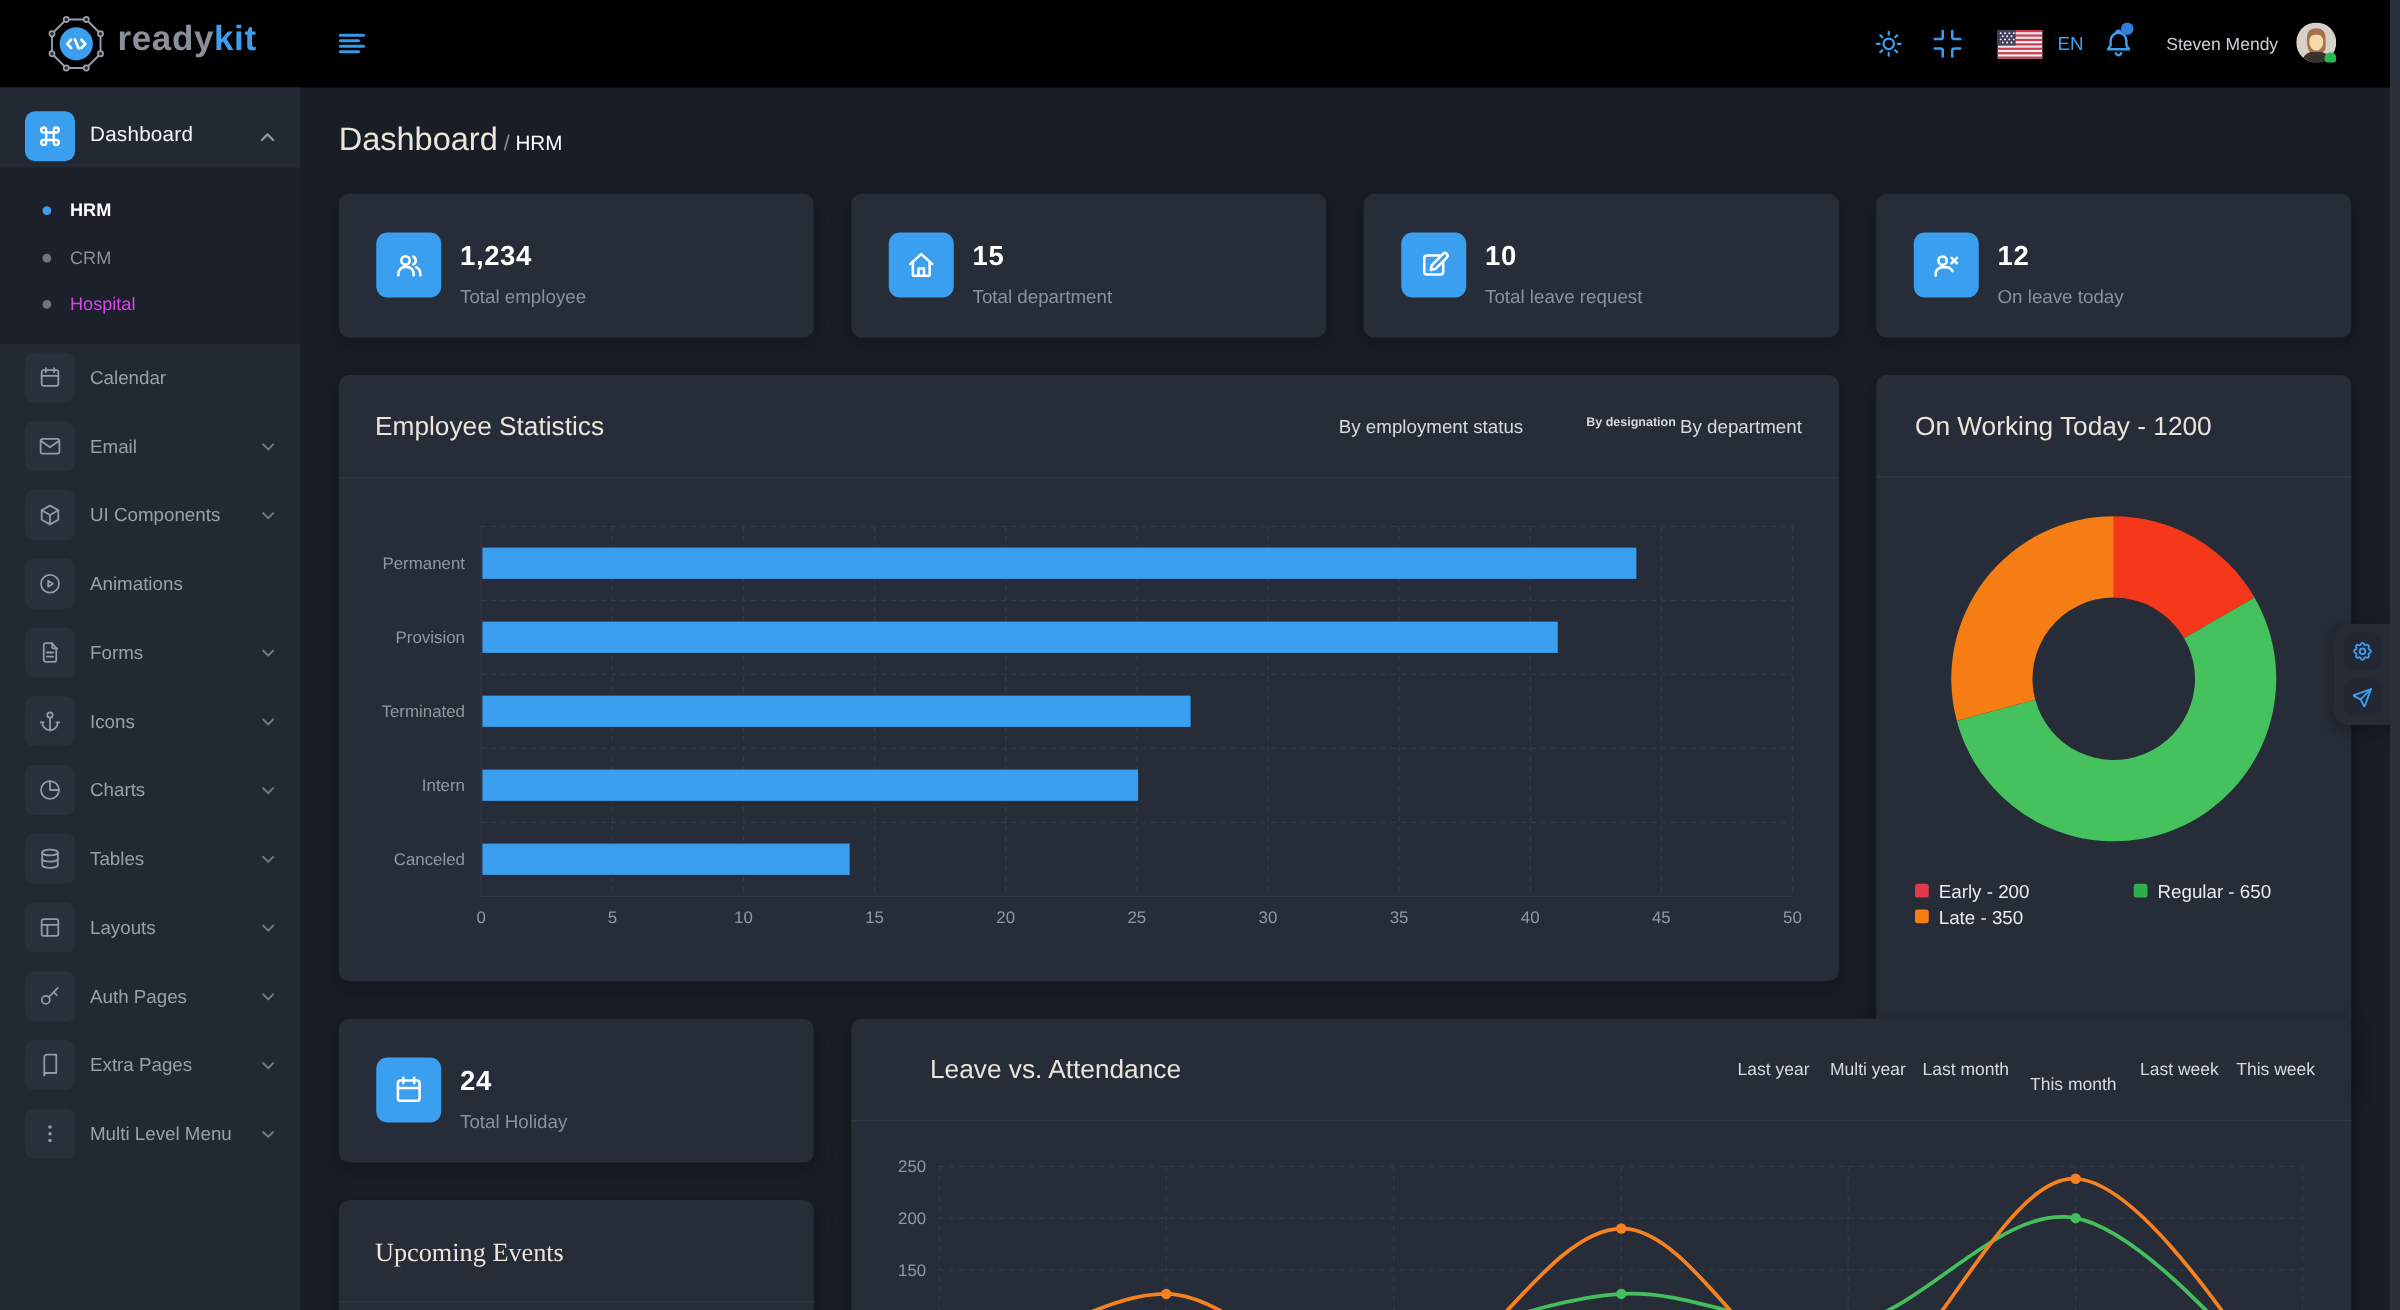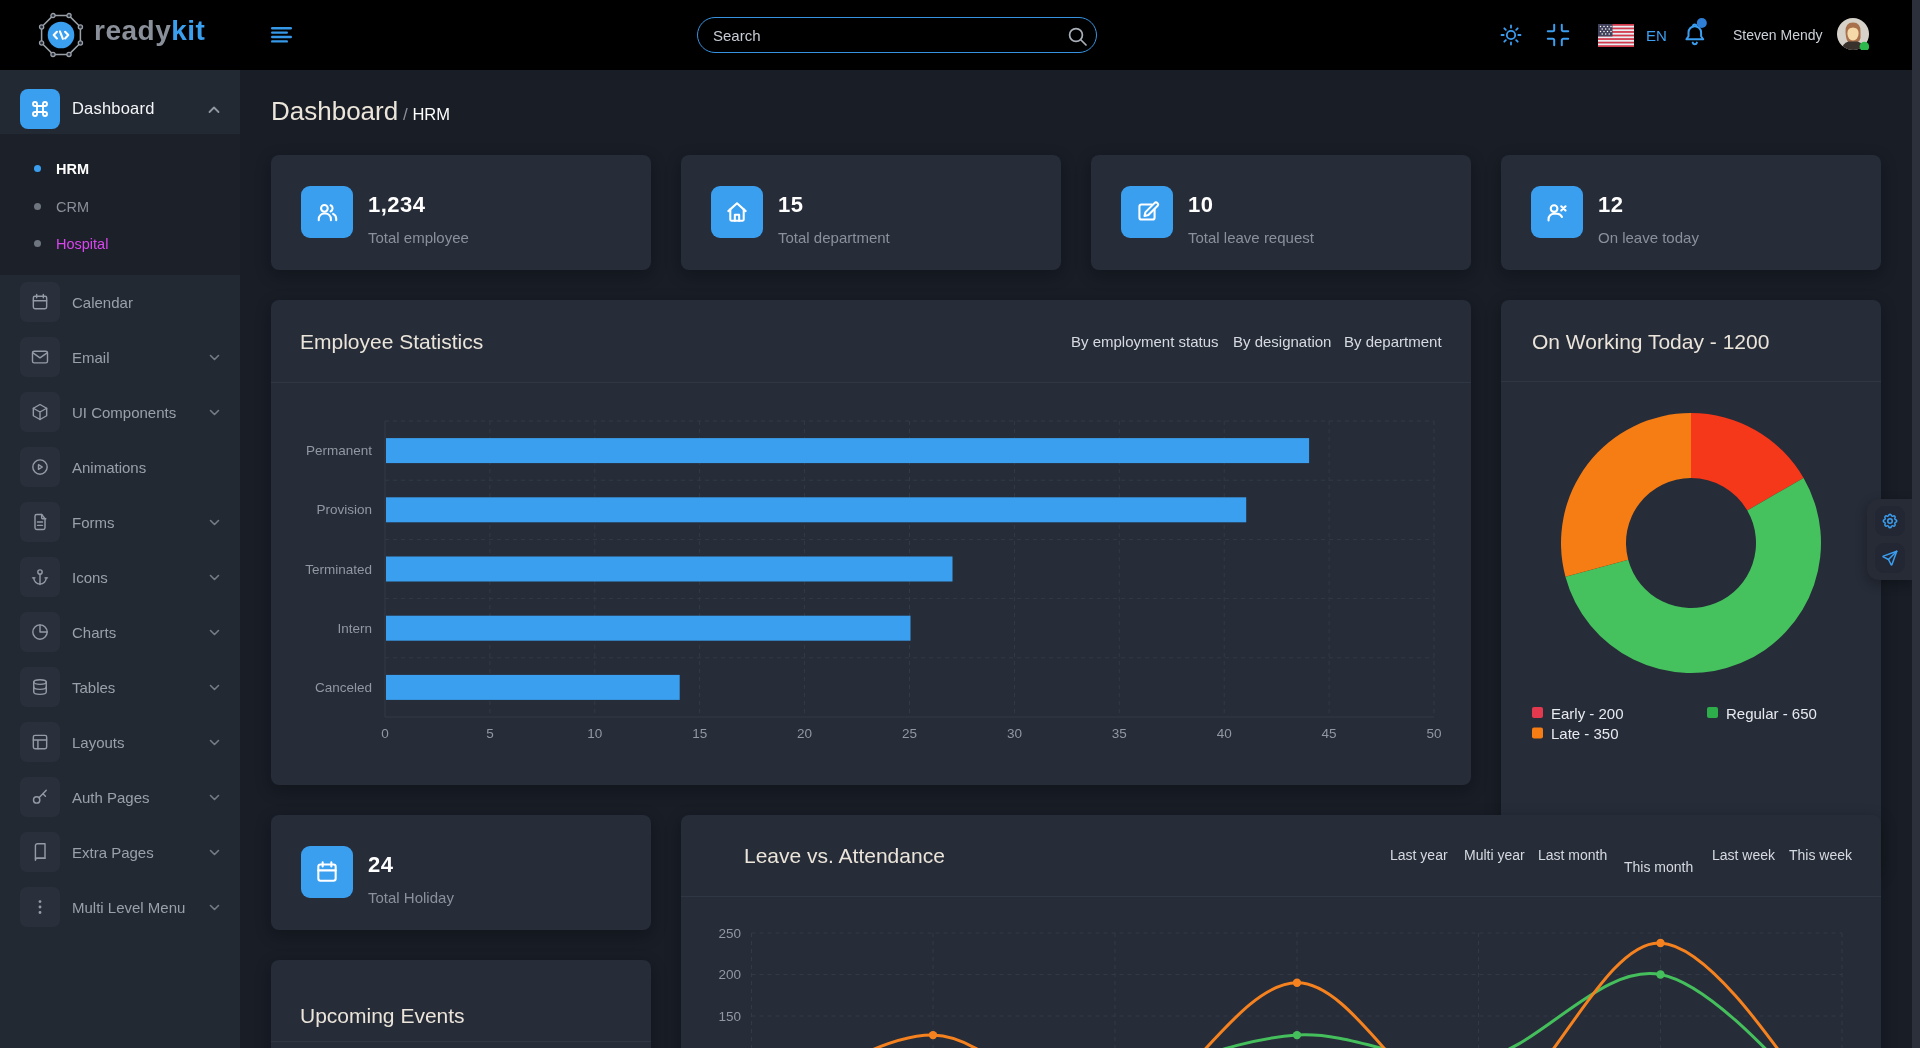--- a/index.html
+++ b/index.html
@@ -49,27 +49,20 @@
 
   <svg class="abs" style="left:271px;top:26px;" width="22" height="18" viewBox="0 0 22 18">
     <g fill="#3698e8">
       <rect x="0" y="1" width="21" height="2.4" rx="1.2"></rect>
       <rect x="0" y="5.4" width="17" height="2.4" rx="1.2"></rect>
       <rect x="0" y="9.8" width="21" height="2.4" rx="1.2"></rect>
       <rect x="0" y="14.2" width="17" height="2.4" rx="1.2"></rect>
     </g>
   </svg>
 
-  <div class="abs" style="left:697px;top:17px;width:400px;height:36px;border:1px solid #3793e0;border-radius:18px;">
-    <div class="abs" style="left:15px;top:9px;font-size:15px;color:#c7ccd4;">Search</div>
-    <svg class="abs" style="left:369px;top:8px;" width="21" height="21" viewBox="0 0 21 21">
-      <circle cx="9" cy="9" r="6.4" fill="none" stroke="#aab0ba" stroke-width="1.7"></circle>
-      <path d="M14 14 L19 19" stroke="#aab0ba" stroke-width="1.7" stroke-linecap="round"></path>
-    </svg>
-  </div>
 
   <svg class="abs" style="left:1499px;top:23px;" width="24" height="24" viewBox="0 0 24 24" fill="none" stroke="#3b9ef0" stroke-width="1.8" stroke-linecap="round">
     <circle cx="12" cy="12" r="4.2"></circle>
     <path d="M12 2.5v2.2M12 19.3v2.2M2.5 12h2.2M19.3 12h2.2M5.3 5.3l1.55 1.55M17.15 17.15l1.55 1.55M18.7 5.3l-1.55 1.55M6.85 17.15L5.3 18.7"></path>
   </svg>
 
   <svg class="abs" style="left:1546px;top:23px;" width="24" height="24" viewBox="0 0 24 24" fill="none" stroke="#3b9ef0" stroke-width="2" stroke-linecap="round" stroke-linejoin="round">
     <path d="M8.2 1.8v4.9a1.5 1.5 0 0 1-1.5 1.5H1.8"></path>
     <path d="M15.8 1.8v4.9a1.5 1.5 0 0 0 1.5 1.5h4.9"></path>
     <path d="M8.2 22.2v-4.9a1.5 1.5 0 0 0-1.5-1.5H1.8"></path>
@@ -367,21 +360,21 @@
       <text x="533.6" y="438" text-anchor="middle" font-size="13.5" fill="#9298a2">20</text>
       <text x="638.5" y="438" text-anchor="middle" font-size="13.5" fill="#9298a2">25</text>
       <text x="743.4" y="438" text-anchor="middle" font-size="13.5" fill="#9298a2">30</text>
       <text x="848.3" y="438" text-anchor="middle" font-size="13.5" fill="#9298a2">35</text>
       <text x="953.2" y="438" text-anchor="middle" font-size="13.5" fill="#9298a2">40</text>
       <text x="1058.1" y="438" text-anchor="middle" font-size="13.5" fill="#9298a2">45</text>
       <text x="1163.0" y="438" text-anchor="middle" font-size="13.5" fill="#9298a2">50</text>
     </svg>
   <div class="ptitle" style="left:29px;top:30px;">Employee Statistics</div>
   <div class="hlink" style="left:800px;top:33px;font-size:15px;">By employment status</div>
-  <div class="hlink" style="left:962px;top:33px;font-size:15px;">By designation</div>
+  <div class="hlink" style="left:998px;top:33px;font-size:10px;font-weight:bold;">By designation</div>
   <div class="hlink" style="left:1073px;top:33px;font-size:15px;">By department</div>
   <div class="pdivider" style="top:82px;"></div>
 </div>
 <div class="panel" style="left:1501px;top:300px;width:380px;height:572px;">
   <div class="ptitle" style="left:31px;top:30px;">On Working Today - 1200</div>
   <div class="pdivider" style="top:81px;"></div>
   <svg class="abs" style="left:0;top:0;" width="380" height="485" viewBox="0 0 380 485">
     <path d="M190.00 113.00 A130.0 130.0 0 0 1 302.58 178.00 L246.29 210.50 A65.0 65.0 0 0 0 190.00 178.00 Z" fill="#f5371a"></path>
     <path d="M302.58 178.00 A130.0 130.0 0 1 1 64.43 276.65 L127.21 259.82 A65.0 65.0 0 1 0 246.29 210.50 Z" fill="#45c15e"></path>
     <path d="M64.43 276.65 A130.0 130.0 0 0 1 190.00 113.00 L190.00 178.00 A65.0 65.0 0 0 0 127.21 259.82 Z" fill="#f67c14"></path>
@@ -422,21 +415,21 @@
   <div class="ptitle" style="left:30px;top:29px;margin-left:33px;">Leave vs. Attendance</div>
   <div class="hlink" style="left:709px;top:32px;">Last year</div>
   <div class="hlink" style="left:783px;top:32px;">Multi year</div>
   <div class="hlink" style="left:857px;top:32px;">Last month</div>
   <div class="hlink" style="left:943px;top:32px;margin-top:12px;">This month</div>
   <div class="hlink" style="left:1031px;top:32px;">Last week</div>
   <div class="hlink" style="left:1108px;top:32px;">This week</div>
   <div class="pdivider" style="top:81px;"></div>
 </div>
 <div class="panel" style="left:271px;top:960px;width:380px;height:340px;">
-  <div class="ptitle" style="left:29px;top:44px;">Upcoming Events</div>
+  <div class="ptitle" style="left:29px;top:30px;font-family:Liberation Serif, serif;">Upcoming Events</div>
   <div class="pdivider" style="top:81px;"></div>
 </div>
 <div class="abs" style="left:1867px;top:499px;width:46px;height:81px;background:#262b36;border-radius:12px 0 0 12px;box-shadow:0 4px 12px rgba(0,0,0,0.3);">
   <div class="abs" style="left:8px;top:7px;width:30px;height:30px;background:#222733;border-radius:9px;">
     <svg class="abs" style="left:6px;top:6px;" width="18" height="18" viewBox="0 0 24 24" fill="none" stroke="#3b9ef0" stroke-width="2" stroke-linecap="round" stroke-linejoin="round">
       <path d="M10.325 4.317c.426-1.756 2.924-1.756 3.35 0a1.724 1.724 0 0 0 2.573 1.066c1.543-.94 3.31.826 2.37 2.37a1.724 1.724 0 0 0 1.065 2.572c1.756.426 1.756 2.924 0 3.35a1.724 1.724 0 0 0-1.066 2.573c.94 1.543-.826 3.31-2.37 2.37a1.724 1.724 0 0 0-2.572 1.065c-.426 1.756-2.924 1.756-3.35 0a1.724 1.724 0 0 0-2.573-1.066c-1.543.94-3.31-.826-2.37-2.37a1.724 1.724 0 0 0-1.065-2.572c-1.756-.426-1.756-2.924 0-3.35a1.724 1.724 0 0 0 1.066-2.573c-.94-1.543.826-3.31 2.37-2.37c1 .608 2.296.07 2.572-1.065z"></path>
       <circle cx="12" cy="12" r="3"></circle>
     </svg>
   </div>
   <div class="abs" style="left:8px;top:44px;width:30px;height:30px;background:#222733;border-radius:9px;">

